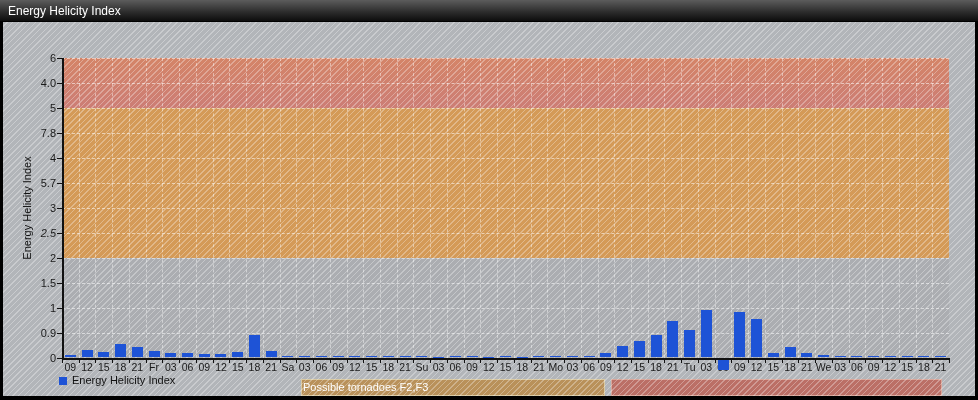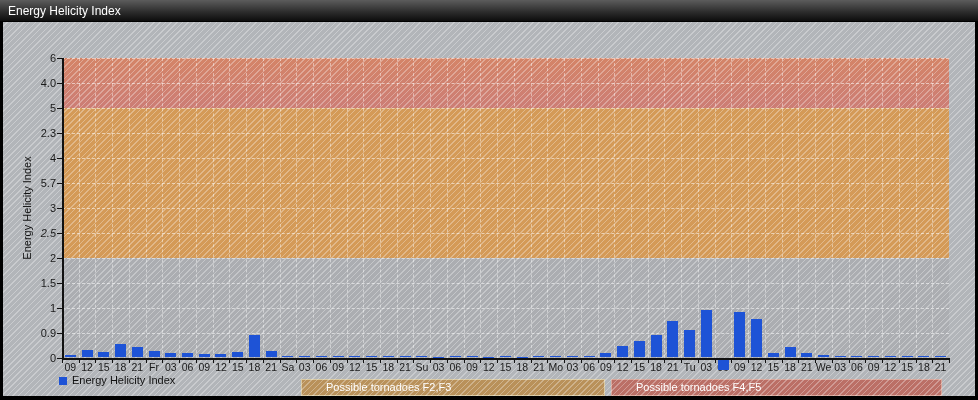--- a/index.html
+++ b/index.html
@@ -40,21 +40,21 @@
     position:absolute;z-index:7;width:300px;height:14px;text-align:center;
     font-size:11px;color:#111;transform:rotate(-90deg);
   }
   .bar{position:absolute;z-index:7;}
   .legend{position:absolute;z-index:7;left:56px;top:352px;height:16px;}
   .legend-swatch{position:absolute;left:0;top:3px;width:8px;height:8px;}
   .legend-label{position:absolute;left:13px;top:0;font-size:11px;color:#111;white-space:nowrap;}
   .band-box{position:absolute;z-index:4;height:17px;}
   .band-box-label{
     position:absolute;z-index:6;font-size:11px;color:#fff;line-height:17px;
-    padding-left:25px;white-space:nowrap;
+    padding-left:2px;white-space:nowrap;
   }
 </style>
 </head>
 <body>
 
 <div class="frame">
   <div class="titlebar">
     <span>Energy Helicity Index</span>
   </div>
 
@@ -88,21 +88,21 @@
         <div class="ytick" style="left: 54px; top: 186px;"></div>
         <div class="ytick-label" style="left: 21px; top: 179px;">3</div>
         <div class="hgrid" style="left: 59px; top: 161px; width: 887px;"></div>
         <div class="ytick" style="left: 54px; top: 161px;"></div>
         <div class="ytick-label" style="left: 21px; top: 154px;">5.7</div>
         <div class="hgrid" style="left: 59px; top: 136px; width: 887px;"></div>
         <div class="ytick" style="left: 54px; top: 136px;"></div>
         <div class="ytick-label" style="left: 21px; top: 129px;">4</div>
         <div class="hgrid" style="left: 59px; top: 111px; width: 887px;"></div>
         <div class="ytick" style="left: 54px; top: 111px;"></div>
-        <div class="ytick-label" style="left: 21px; top: 104px;">2.3</div>
+        <div class="ytick-label" style="left: 21px; top: 104px;">7.8</div>
         <div class="hgrid" style="left: 59px; top: 86px; width: 887px;"></div>
         <div class="ytick" style="left: 54px; top: 86px;"></div>
         <div class="ytick-label" style="left: 21px; top: 79px;">5</div>
         <div class="hgrid" style="left: 59px; top: 61px; width: 887px;"></div>
         <div class="ytick" style="left: 54px; top: 61px;"></div>
         <div class="ytick-label" style="left: 21px; top: 54px;">4.0</div>
         <div class="hgrid" style="left: 59px; top: 36px; width: 887px;"></div>
         <div class="ytick" style="left: 54px; top: 36px;"></div>
         <div class="ytick-label" style="left: 21px; top: 29px;">6</div>
         <div class="xtick" style="left: 59px; top: 338px;"></div>
@@ -326,15 +326,14 @@
 
     <div class="legend">
       <div class="legend-swatch" id="legend-swatch" style="background: rgb(30, 83, 214);"></div>
       <div class="legend-label">Energy Helicity Index</div>
     </div>
 
     <div class="band-box" id="box-f23" style="left: 298px; top: 357px; width: 304px; background: rgb(185, 145, 90); border: 1px solid rgb(217, 201, 162);"></div>
     <div class="band-box-label" style="left:298px;top:357px;">Possible tornadoes F2,F3</div>
 
     <div class="band-box" id="box-f45" style="left: 608px; top: 357px; width: 331px; background: rgb(187, 111, 102); border: 1px solid rgb(217, 167, 155);"></div>
-    <div class="band-box-label" style="left:608px;top:357px;">Possible tornadoes F4,F5</div>
   </div>
 </div>
 
 </body></html>

